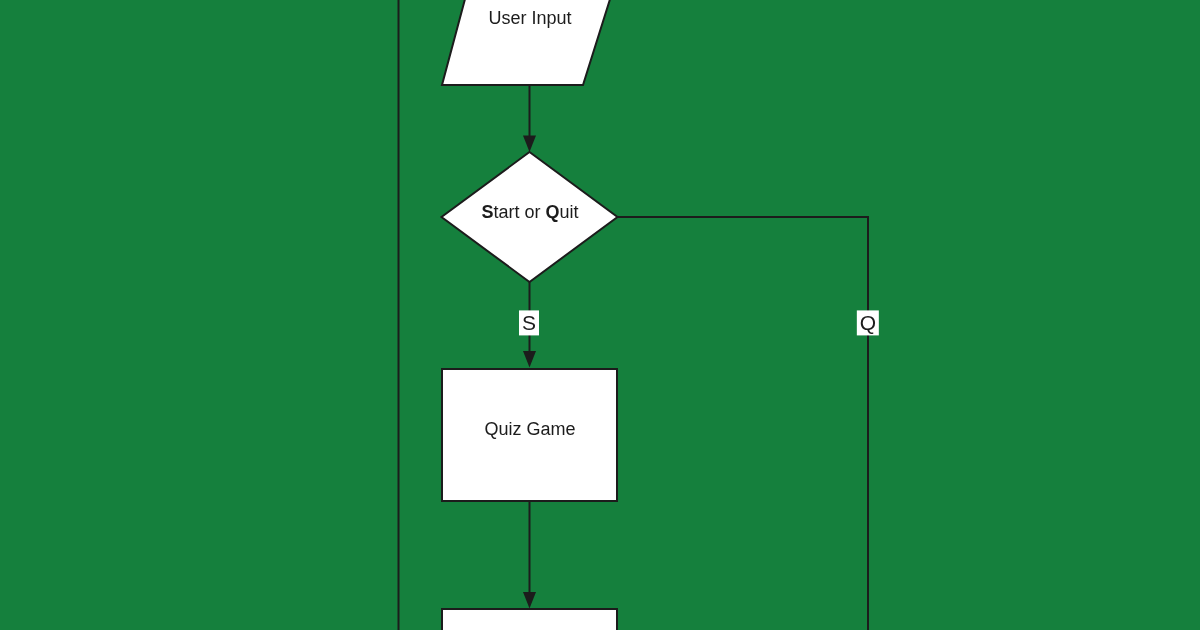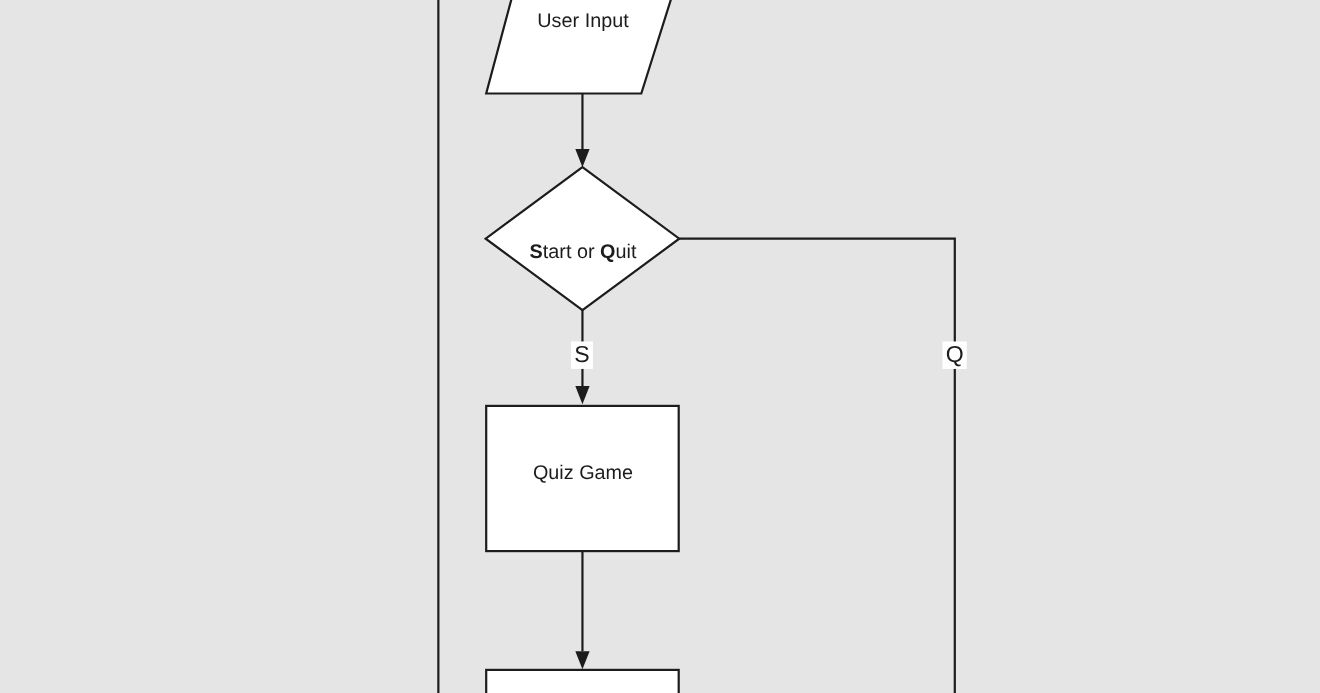--- a/index.html
+++ b/index.html
@@ -10,21 +10,21 @@
     width: 1200px;
     height: 630px;
     background: #ffffff;
     overflow: hidden;
     font-family: "Liberation Sans", sans-serif;
   }
   .canvas {
     position: relative;
     width: 1200px;
     height: 630px;
-    background: #e5e5e5;
+    background: #15803d;
   }
   .canvas svg {
     position: absolute;
     left: 0;
     top: 0;
     display: block;
   }
   .shape {
     fill: #ffffff;
     stroke: #1c1c1c;
@@ -81,21 +81,21 @@
     <rect class="shape" x="442" y="369" width="175" height="132"></rect>
 
     <line class="edge" x1="529.5" y1="501" x2="529.5" y2="592"></line>
     <polygon class="arrowhead" points="529.5,608.5 523,592 536,592"></polygon>
 
     <rect class="shape" x="442" y="609" width="175" height="70"></rect>
   </svg>
 
   <div class="label" style="left:530px; top:19px;">User Input</div>
 
-  <div class="label" style="left:530px; top:213px;margin-top:16px;"><b>S</b><span>tart or </span><b>Q</b><span>uit</span></div>
+  <div class="label" style="left:530px; top:213px;"><b>S</b><span>tart or </span><b>Q</b><span>uit</span></div>
 
   <div class="label edge-label" style="left:529px; top:323px;">S</div>
 
   <div class="label edge-label" style="left:868px; top:323px;">Q</div>
 
   <div class="label" style="left:530px; top:430px;">Quiz Game</div>
 
 </div>
 
 </body></html>

